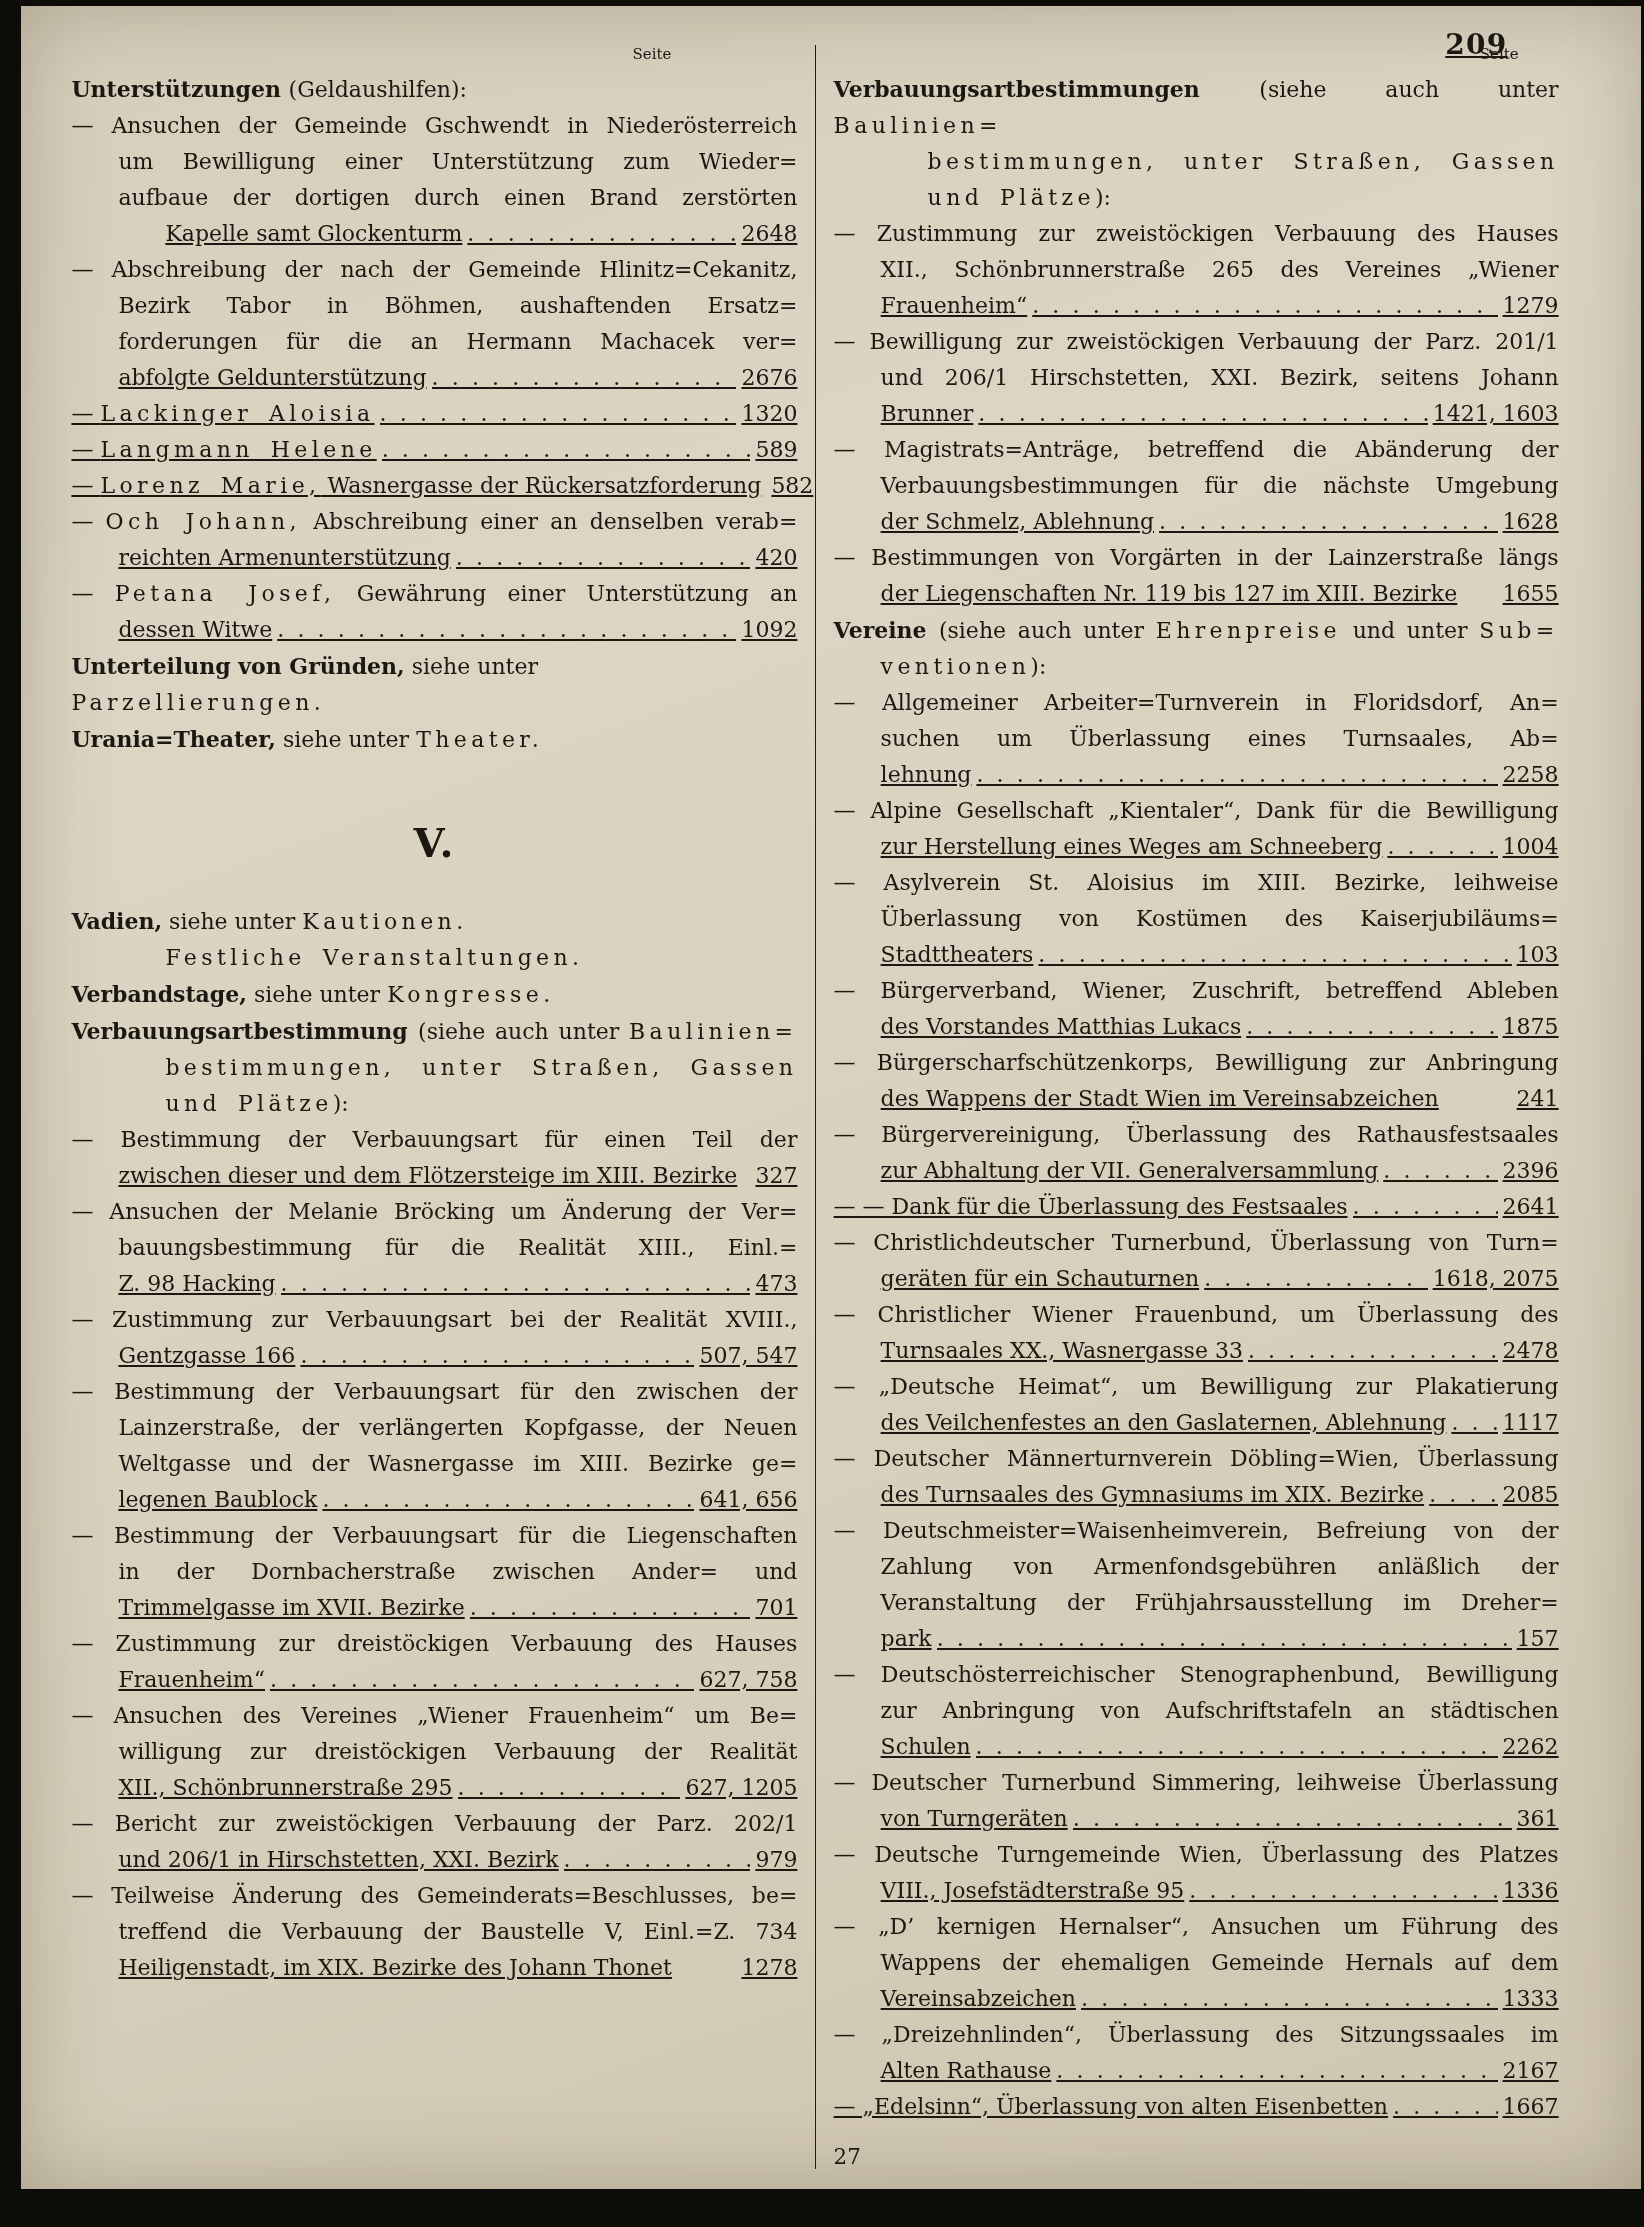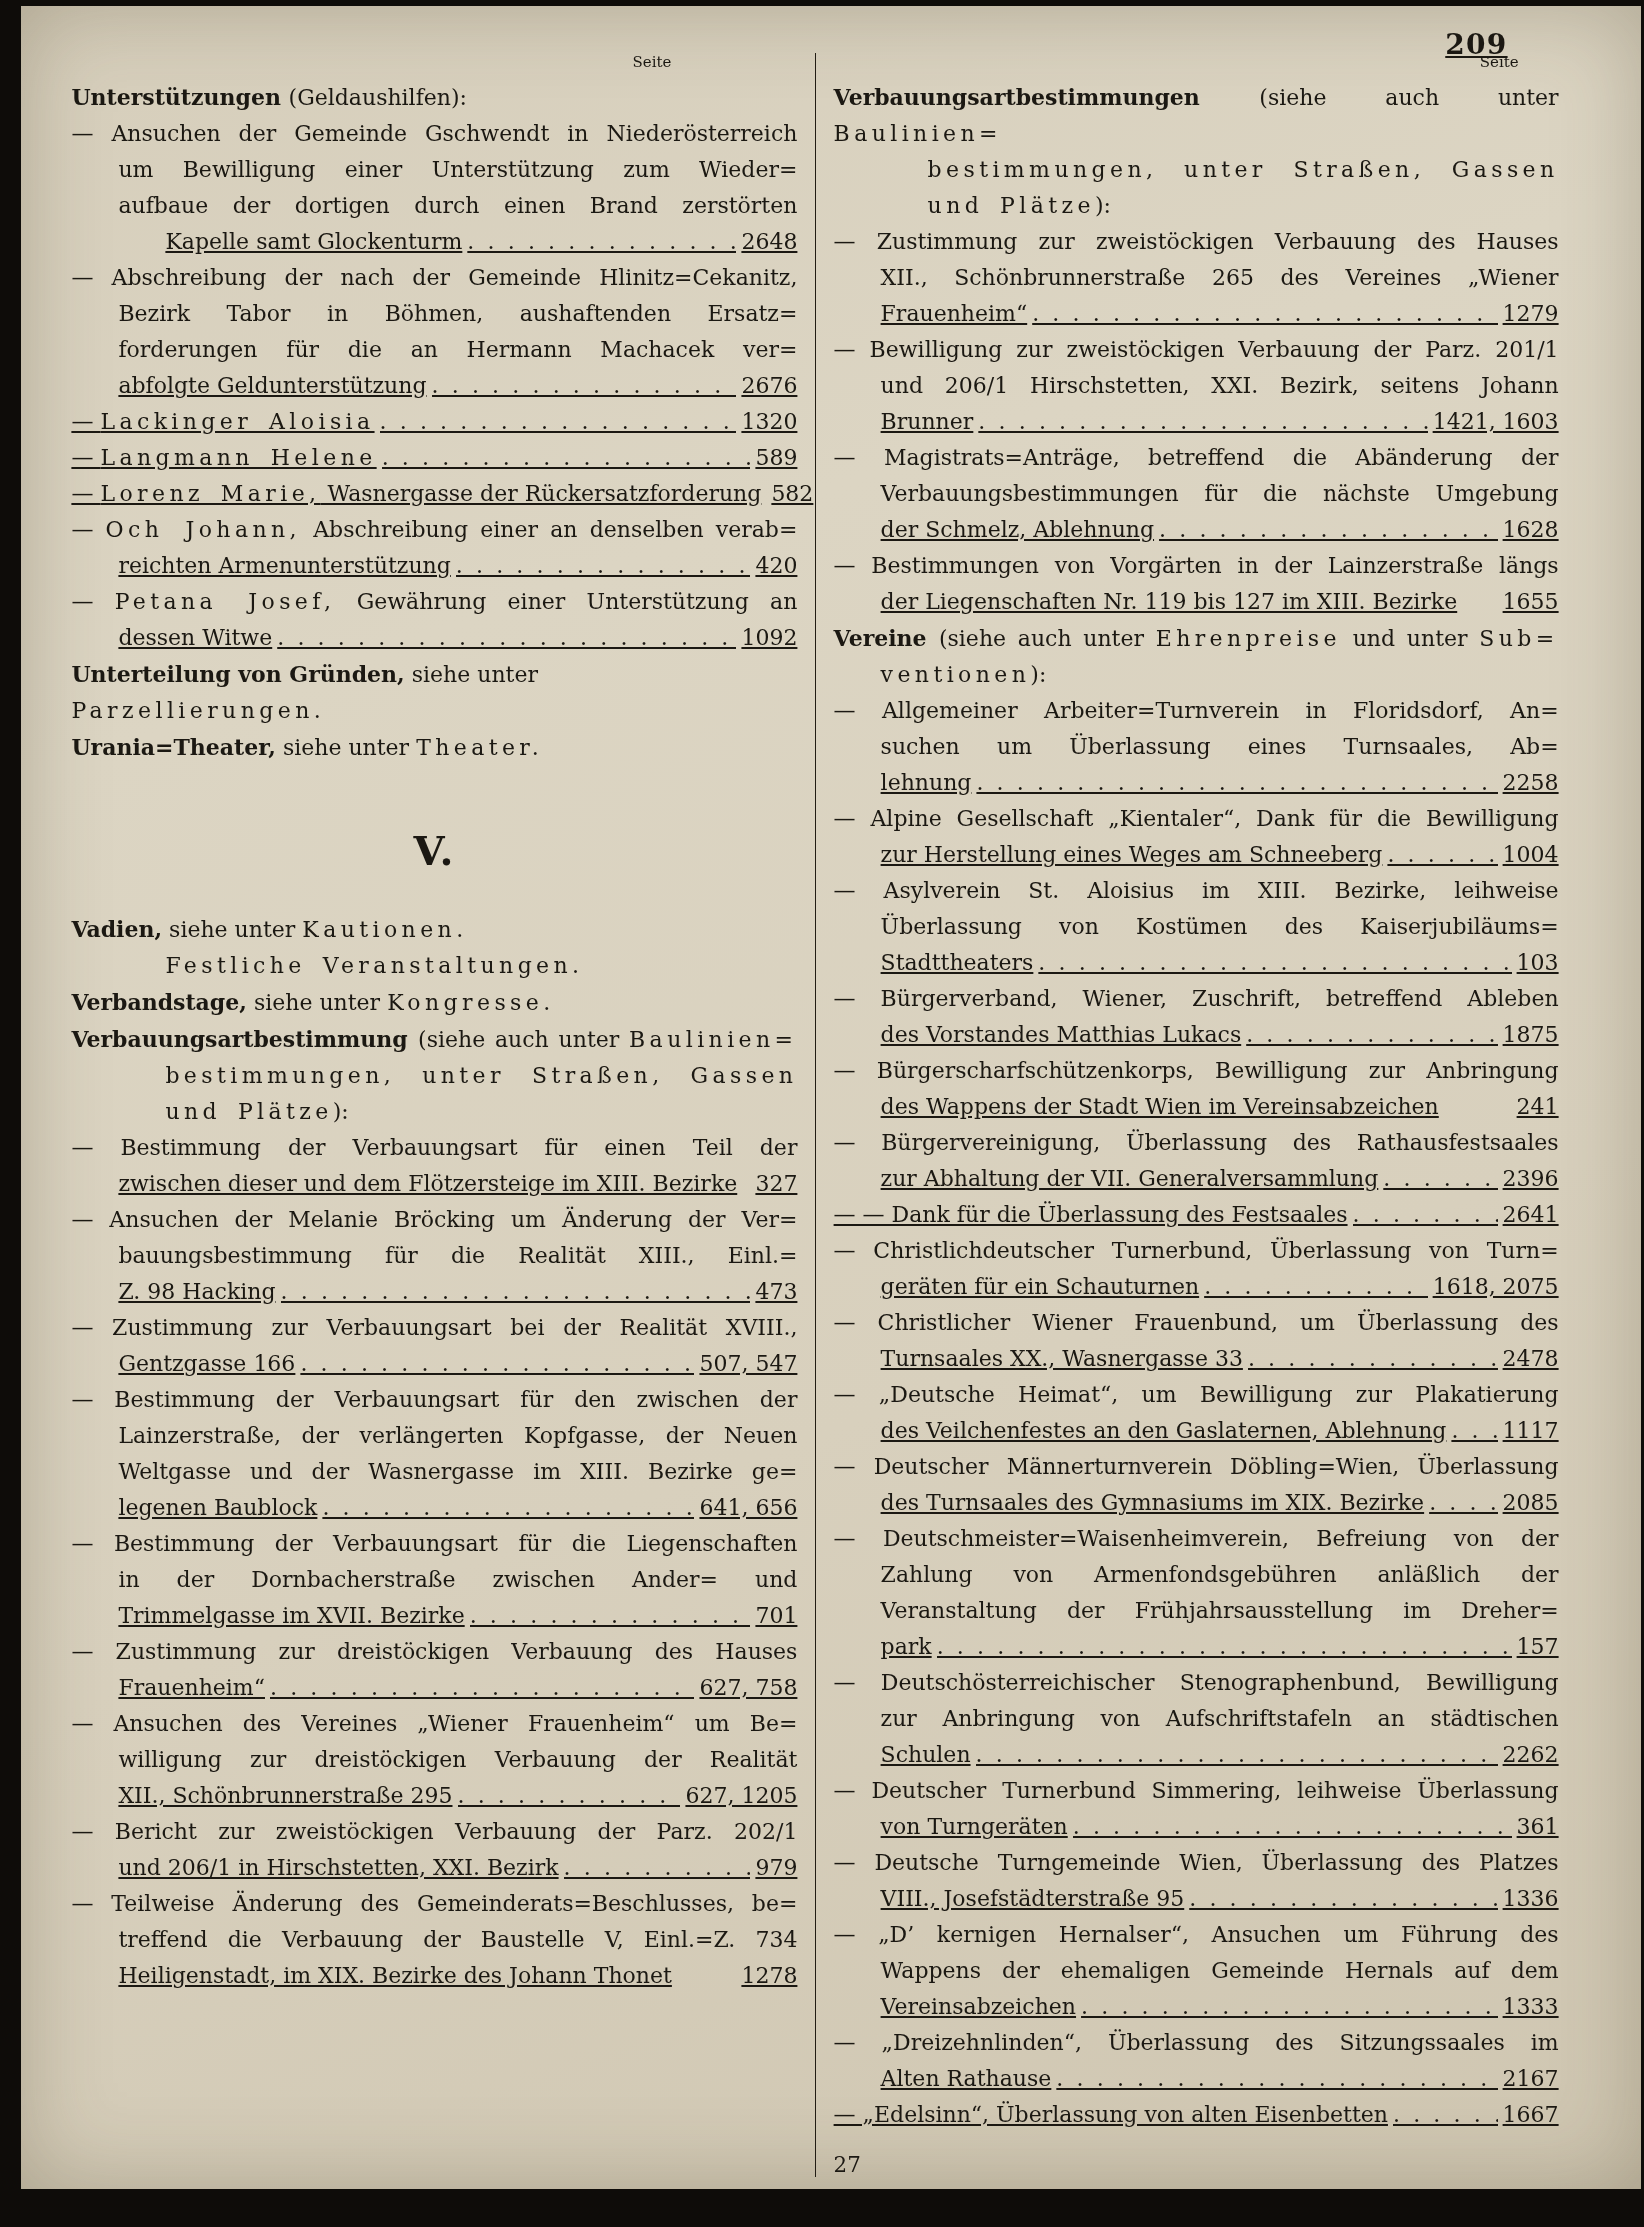--- a/index.html
+++ b/index.html
@@ -14,21 +14,21 @@
     box-shadow:inset 0 0 88px rgba(70,58,34,.28);
     color:#1b1812;
     padding:19px 82px 38px 50px;
   }
 
   .pageno {
     position:absolute; top:21.4px; right:133px;
     font-size:28px; font-weight:bold; letter-spacing:1.3px;text-decoration:underline;
   }
 
-  .columns { display:flex; margin-top:28px; }
+  .columns { display:flex; margin-top:20px; }
   .col { width:50%; overflow:hidden; }
   .col-left  { padding-right:17.6px; }
   .col-right { padding-left:17.6px; border-left:1.9px solid #221d14; }
 
   .col-header { font-size:15px; text-align:right; margin-bottom:7.5px; }
   .col-left  .col-header { padding-right:126px; }
   .col-right .col-header { padding-right:40px; }
 
   .line { font-size:22px; line-height:36px; }
   .line.j { text-align:justify; text-align-last:justify; }

